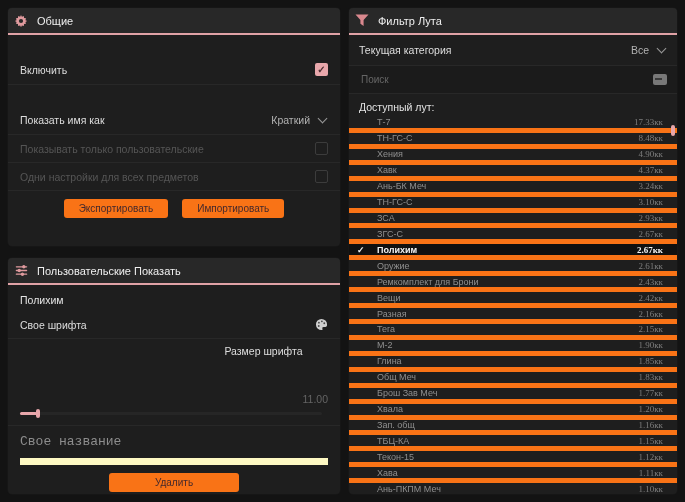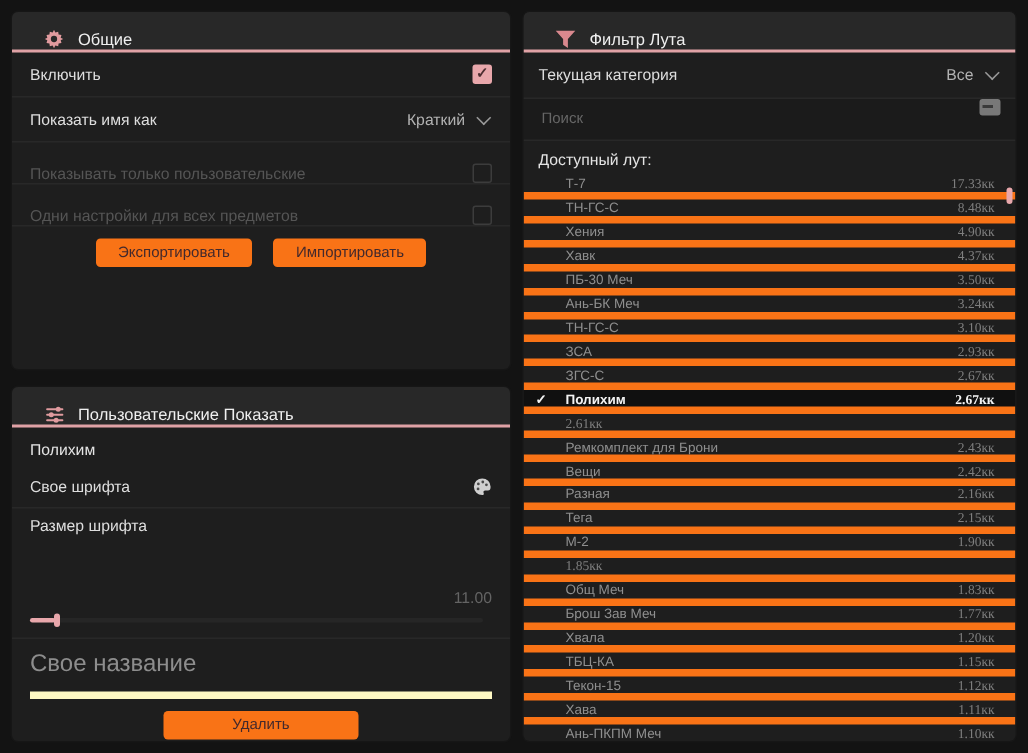--- a/index.html
+++ b/index.html
@@ -6,45 +6,45 @@
   body{
     width:685px;height:502px;background:#131313;overflow:hidden;
     font-family:"Liberation Sans",sans-serif;-webkit-font-smoothing:antialiased;
   }
   .app{display:flex;gap:9px;padding:8px;box-sizing:border-box;width:100%;height:100%;}
   .col{display:flex;flex-direction:column;gap:12px;}
   .col.left{width:332px;flex:none;}
   .col.right{flex:1;}
   .panel{background:#1e1e1e;border-radius:4px;overflow:hidden;display:flex;flex-direction:column;box-shadow:0 0 0 1px #161616;}
   .panel-header{
-    height:25px;flex:none;background:#282828;display:flex;align-items:flex-end;gap:9px;
-    padding:0 21px;border-bottom:2px solid #e0a2a6;color:#efefef;font-size:11px;
+    height:25px;flex:none;background:#282828;display:flex;align-items:center;gap:9px;
+    padding:0 6px;border-bottom:2px solid #e0a2a6;color:#efefef;font-size:11px;
   }
   .hicon{width:14px;height:14px;flex:none;display:flex;align-items:center;justify-content:center;}
   .row{display:flex;align-items:center;justify-content:space-between;padding:0 12px;border-bottom:1px solid #282828;font-size:10.5px;color:#dedede;flex:none;}
-  .row.h29{height:29px;} .row.h27{height:27px;}
-  .row.disabled{color:#555555;align-items:flex-end;}
+  .row.h29{height:29px;margin-top:20px;} .row.h27{height:27px;}
+  .row.disabled{color:#555555;}
   .checkbox{width:13px;height:13px;border-radius:2px;background:#e8a7ab;color:#4c2d30;font-size:10px;line-height:13px;text-align:center;font-weight:bold;flex:none;}
   .checkbox.off{background:transparent;border:1px solid #3c3c3c;width:11px;height:11px;}
   .select{display:flex;align-items:center;color:#b2b2b2;font-size:10.5px;cursor:default;}
   .chev{width:6px;height:6px;border-right:1.5px solid #9a9a9a;border-bottom:1.5px solid #9a9a9a;transform:rotate(45deg);display:inline-block;margin:-3px 2px 0 9px;}
   .btnrow{display:flex;justify-content:center;gap:14px;padding:8px 0 6px 0;flex:none;}
   .btn{background:#f97316;color:#44292c;border:none;border-radius:3px;font-size:10px;padding:4px 15px;font-family:"Liberation Sans",sans-serif;cursor:pointer;}
   .btn.wide{padding:4px 46px;}
   .item-name{padding:9px 12px 5px 12px;font-size:10.5px;color:#e4e4e4;flex:none;}
   .size-block{padding:6px 12px 7px 12px;border-bottom:1px solid #282828;flex:none;}
-  .size-top{display:flex;justify-content:space-between;font-size:10.5px;color:#dedede;}
+  .size-top{display:flex;justify-content:flex-end;font-size:10.5px;color:#dedede;}
   .size-val{color:#646464;margin-top:48px;}
   .slider{position:relative;height:9px;margin-top:4px;}
   .slider .track{position:absolute;left:0;right:6px;top:3px;height:3px;background:#262626;border-radius:2px;}
   .slider .fill{position:absolute;left:0;top:3px;height:3px;width:17px;background:#e8a7ab;border-radius:2px;}
   .slider .knob{position:absolute;left:16px;top:0;width:4px;height:9px;background:#e8a7ab;border-radius:2px;}
-  .text-input{background:transparent;border:none;border-bottom:5px solid #fef9c3;color:#cccccc;font-size:16px;padding:8px 0 9px 0;margin:0 12px;font-family:Liberation Sans, sans-serif;outline:none;flex:none;}
+  .text-input{background:transparent;border:none;border-bottom:7px solid #fef9c3;color:#cccccc;font-size:13px;padding:8px 0 9px 0;margin:0 12px;font-family:Liberation Mono, monospace;outline:none;flex:none;}
   .text-input::placeholder{color:#8d8d8d;}
-  .search-row{display:flex;justify-content:space-between;background:#1b1b1b;border-bottom:1px solid #282828;padding:0 10px;height:27px;flex:none;}
+  .search-row{display:flex;align-items:center;justify-content:space-between;background:#1b1b1b;border-bottom:1px solid #282828;padding:0 10px;height:27px;flex:none;}
   .search-input{background:transparent;border:none;outline:none;color:#bbbbbb;font-size:10px;flex:1;font-family:"Liberation Sans",sans-serif;}
   .search-input::placeholder{color:#666666;}
   .list-label{padding:7px 10px 4px 10px;font-size:10.5px;color:#e4e4e4;flex:none;}
   .loot-wrap{flex:1;position:relative;display:flex;flex-direction:column;overflow:hidden;}
   .loot-list{flex:1;display:flex;flex-direction:column;}
   .lrow{flex:1;display:flex;align-items:center;border-bottom:5px solid #f97316;font-size:9px;color:#8f8f8f;padding:0 14px 0 8px;min-height:0;}
   .lrow:last-child{border-bottom:none;align-items:flex-end;}
   .lrow .chk{width:20px;flex:none;color:#f2f2f2;font-size:9px;}
   .lrow .nm{flex:1;white-space:nowrap;overflow:hidden;}
   .lrow .vl{flex:none;color:#7e7e7e;font-family:Liberation Serif, serif;}
@@ -186,25 +186,20 @@
               <span class="nm">Хения</span>
               <span class="vl">4.90кк</span>
             </div>
             <div class="lrow">
               <span class="chk"></span>
               <span class="nm">Хавк</span>
               <span class="vl">4.37кк</span>
             </div>
             <div class="lrow">
               <span class="chk"></span>
-              <span class="nm">ПБ-30 Меч</span>
-              <span class="vl">3.50кк</span>
-            </div>
-            <div class="lrow">
-              <span class="chk"></span>
               <span class="nm">Ань-БК Меч</span>
               <span class="vl">3.24кк</span>
             </div>
             <div class="lrow">
               <span class="chk"></span>
               <span class="nm">ТН-ГС-С</span>
               <span class="vl">3.10кк</span>
             </div>
             <div class="lrow">
               <span class="chk"></span>
@@ -216,20 +211,21 @@
               <span class="nm">ЗГС-С</span>
               <span class="vl">2.67кк</span>
             </div>
             <div class="lrow sel">
               <span class="chk">✓</span>
               <span class="nm">Полихим</span>
               <span class="vl">2.67кк</span>
             </div>
             <div class="lrow">
               <span class="chk"></span>
+              <span class="nm">Оружие</span>
               <span class="vl">2.61кк</span>
             </div>
             <div class="lrow">
               <span class="chk"></span>
               <span class="nm">Ремкомплект для Брони</span>
               <span class="vl">2.43кк</span>
             </div>
             <div class="lrow">
               <span class="chk"></span>
               <span class="nm">Вещи</span>
@@ -245,39 +241,45 @@
               <span class="nm">Тега</span>
               <span class="vl">2.15кк</span>
             </div>
             <div class="lrow">
               <span class="chk"></span>
               <span class="nm">М-2</span>
               <span class="vl">1.90кк</span>
             </div>
             <div class="lrow">
               <span class="chk"></span>
+              <span class="nm">Глина</span>
               <span class="vl">1.85кк</span>
             </div>
             <div class="lrow">
               <span class="chk"></span>
               <span class="nm">Общ Меч</span>
               <span class="vl">1.83кк</span>
             </div>
             <div class="lrow">
               <span class="chk"></span>
               <span class="nm">Брош Зав Меч</span>
               <span class="vl">1.77кк</span>
             </div>
             <div class="lrow">
               <span class="chk"></span>
               <span class="nm">Хвала</span>
               <span class="vl">1.20кк</span>
             </div>
             <div class="lrow">
               <span class="chk"></span>
+              <span class="nm">Зап. общ</span>
+              <span class="vl">1.16кк</span>
+            </div>
+            <div class="lrow">
+              <span class="chk"></span>
               <span class="nm">ТБЦ-КА</span>
               <span class="vl">1.15кк</span>
             </div>
             <div class="lrow">
               <span class="chk"></span>
               <span class="nm">Текон-15</span>
               <span class="vl">1.12кк</span>
             </div>
             <div class="lrow">
               <span class="chk"></span>

